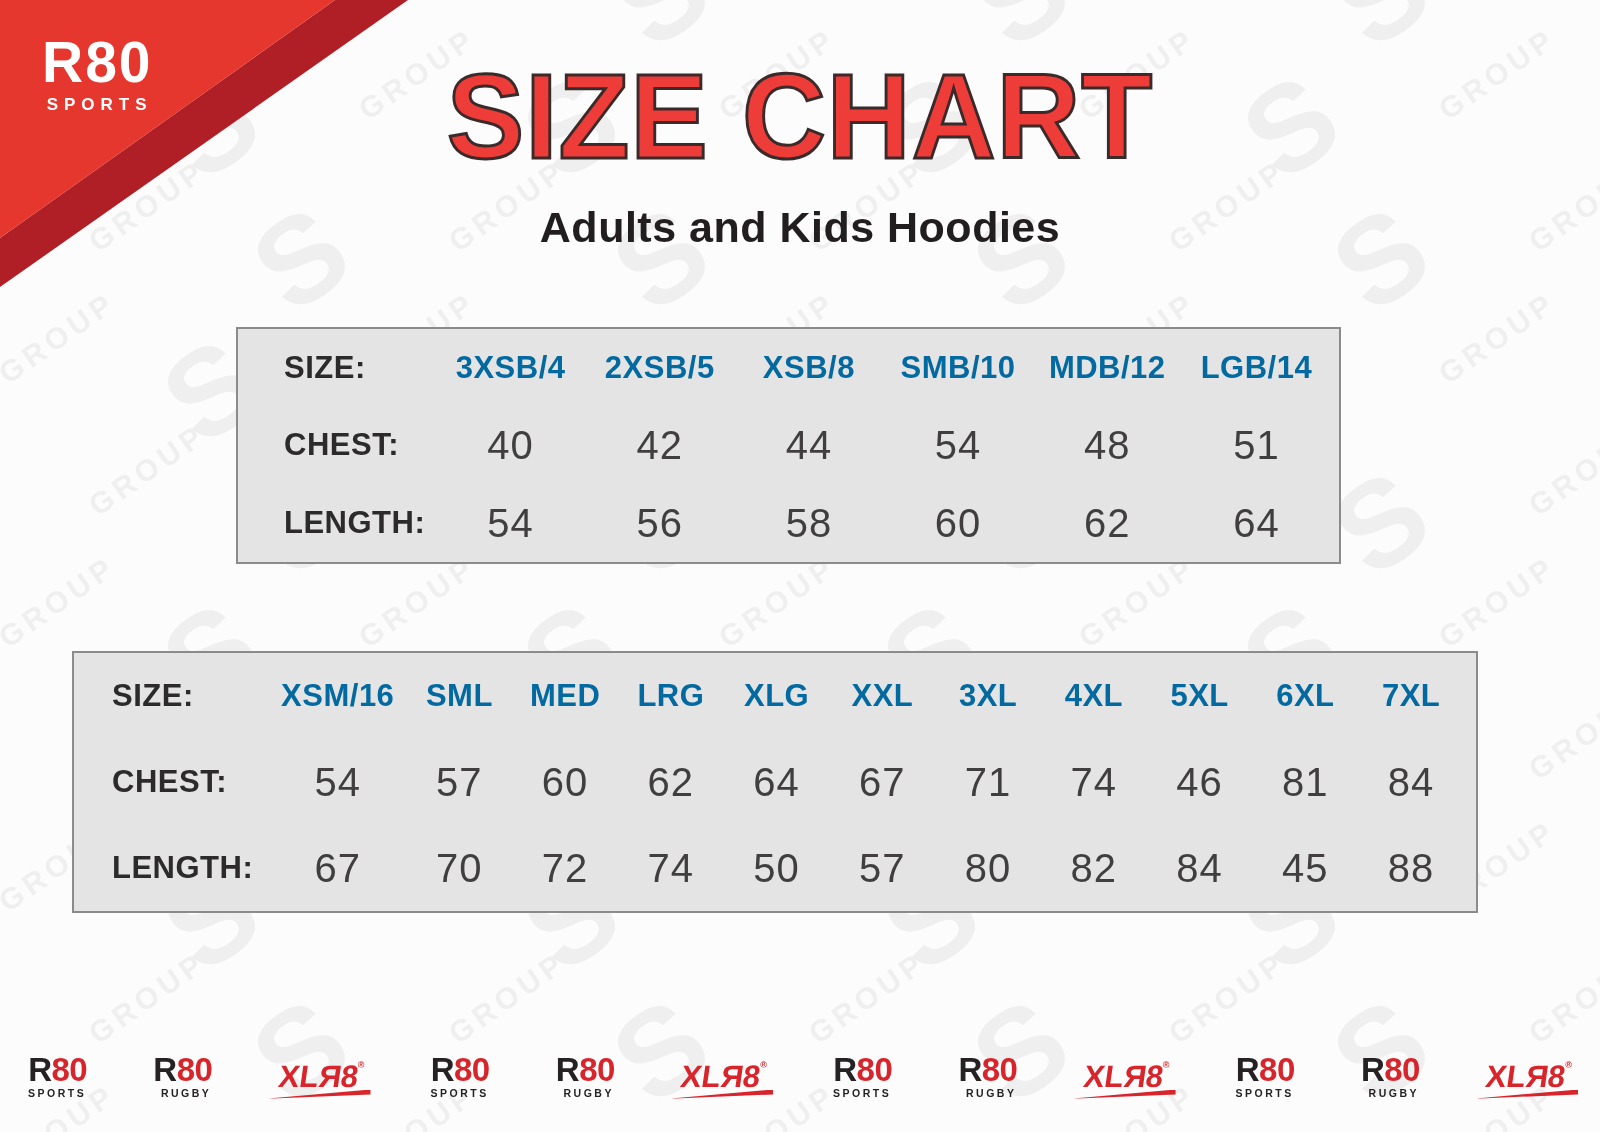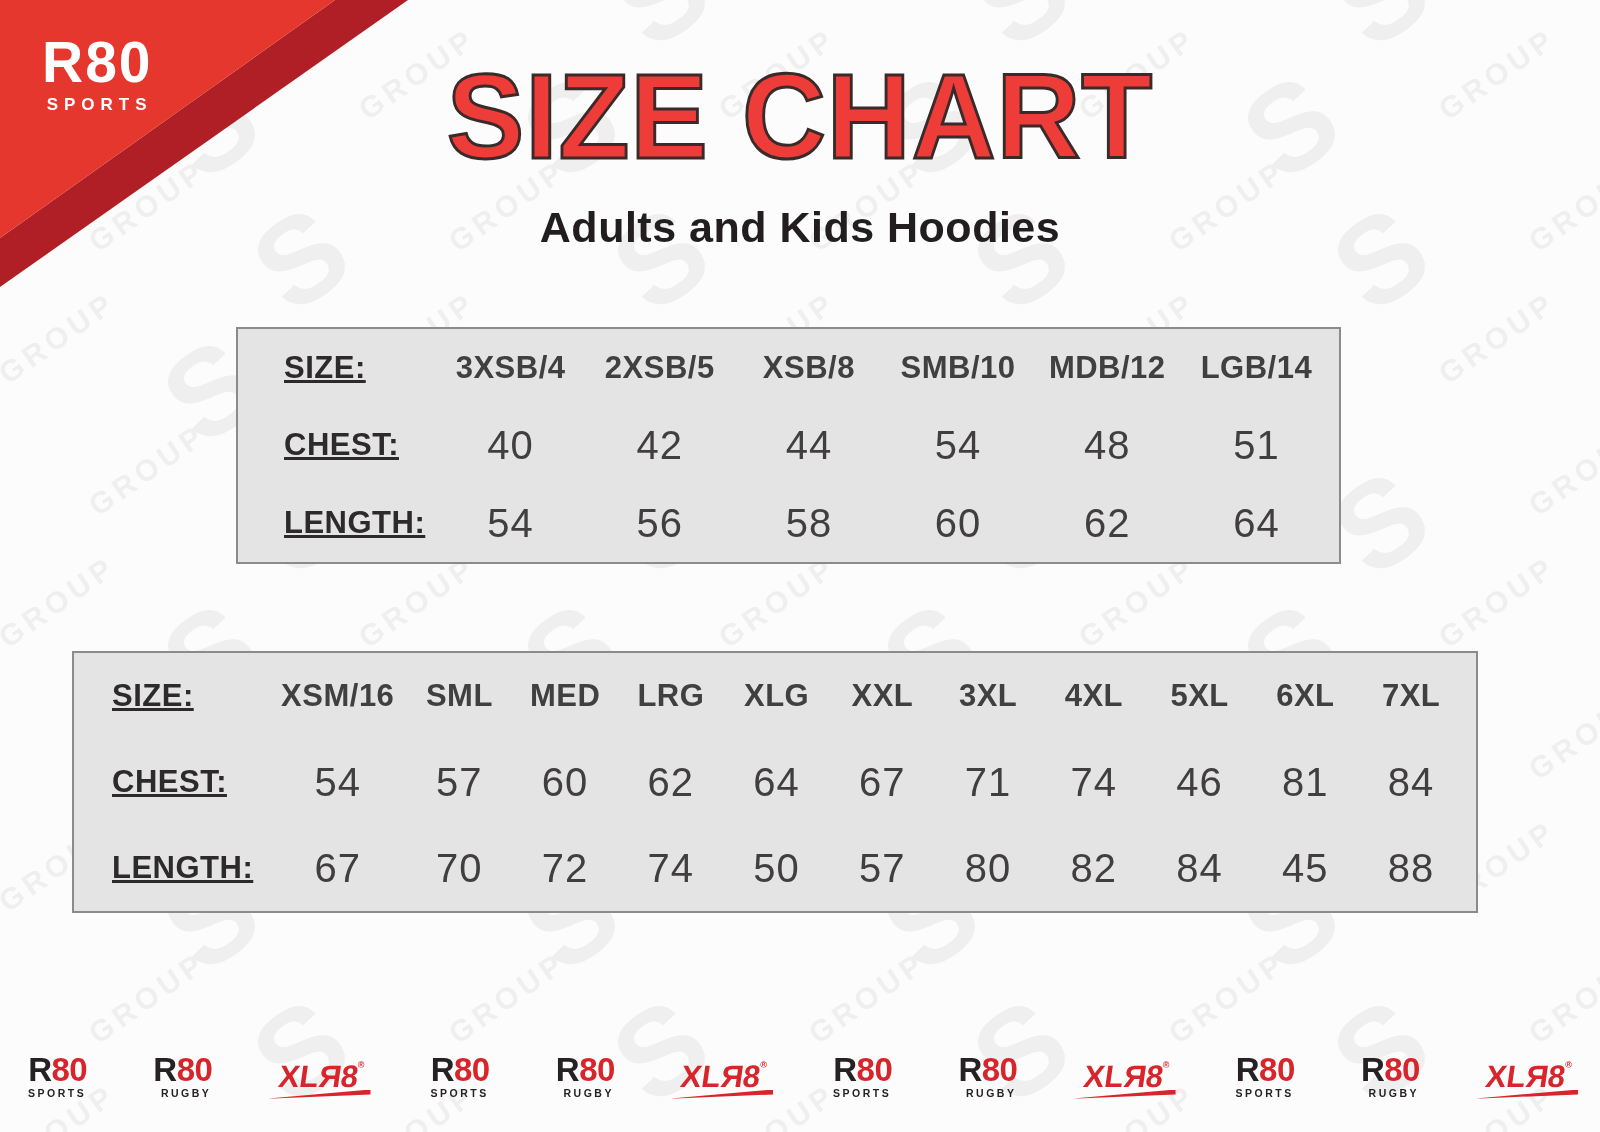--- a/index.html
+++ b/index.html
@@ -46,24 +46,24 @@
   .size-table {
     position:absolute; z-index:2;
     background:#e5e4e4; border:2px solid #8b8b8b;
     display:grid; grid-template-rows:repeat(3,1fr);
   }
   #table-kids   { left:236px; top:327px; width:1105px; height:237px; padding-right:8px; }
   #table-adults { left:72px;  top:651px; width:1406px; height:262px; padding-right:12px; }
   .t-row { display:grid; align-items:center; }
   #table-kids   .t-row { grid-template-columns:198px repeat(6,1fr); }
   #table-adults .t-row { grid-template-columns:195px 1.3fr repeat(10,1fr); }
-  .row-label { padding-left:46px; font-weight:700; font-size:31px; color:#2d2a2b; letter-spacing:0.5px;text-decoration:underline; }
+  .row-label { padding-left:46px; font-weight:700; font-size:31px; color:#2d2a2b; letter-spacing:0.5px; }
   #table-adults .row-label { padding-left:38px; }
   .cell { text-align:center; }
-  .cell.hdr { font-weight:700; font-size:31px; color:#404040; letter-spacing:0.5px; }
+  .cell.hdr { font-weight:700; font-size:31px; color:#0369a1; letter-spacing:0.5px; }
   .cell.num { font-weight:400; font-size:40px; color:#403e3f; letter-spacing:1px; }
 
   
   #footer {
     position:absolute; left:0; right:0; top:1040px; height:72px; z-index:2;
     display:flex; justify-content:space-between; align-items:center;
     padding:0 28px;
   }
   .r80-logo { display:inline-flex; flex-direction:column; align-items:flex-end; line-height:1; }
   .r80-main { font-size:33px; font-weight:900; letter-spacing:-0.5px; }

